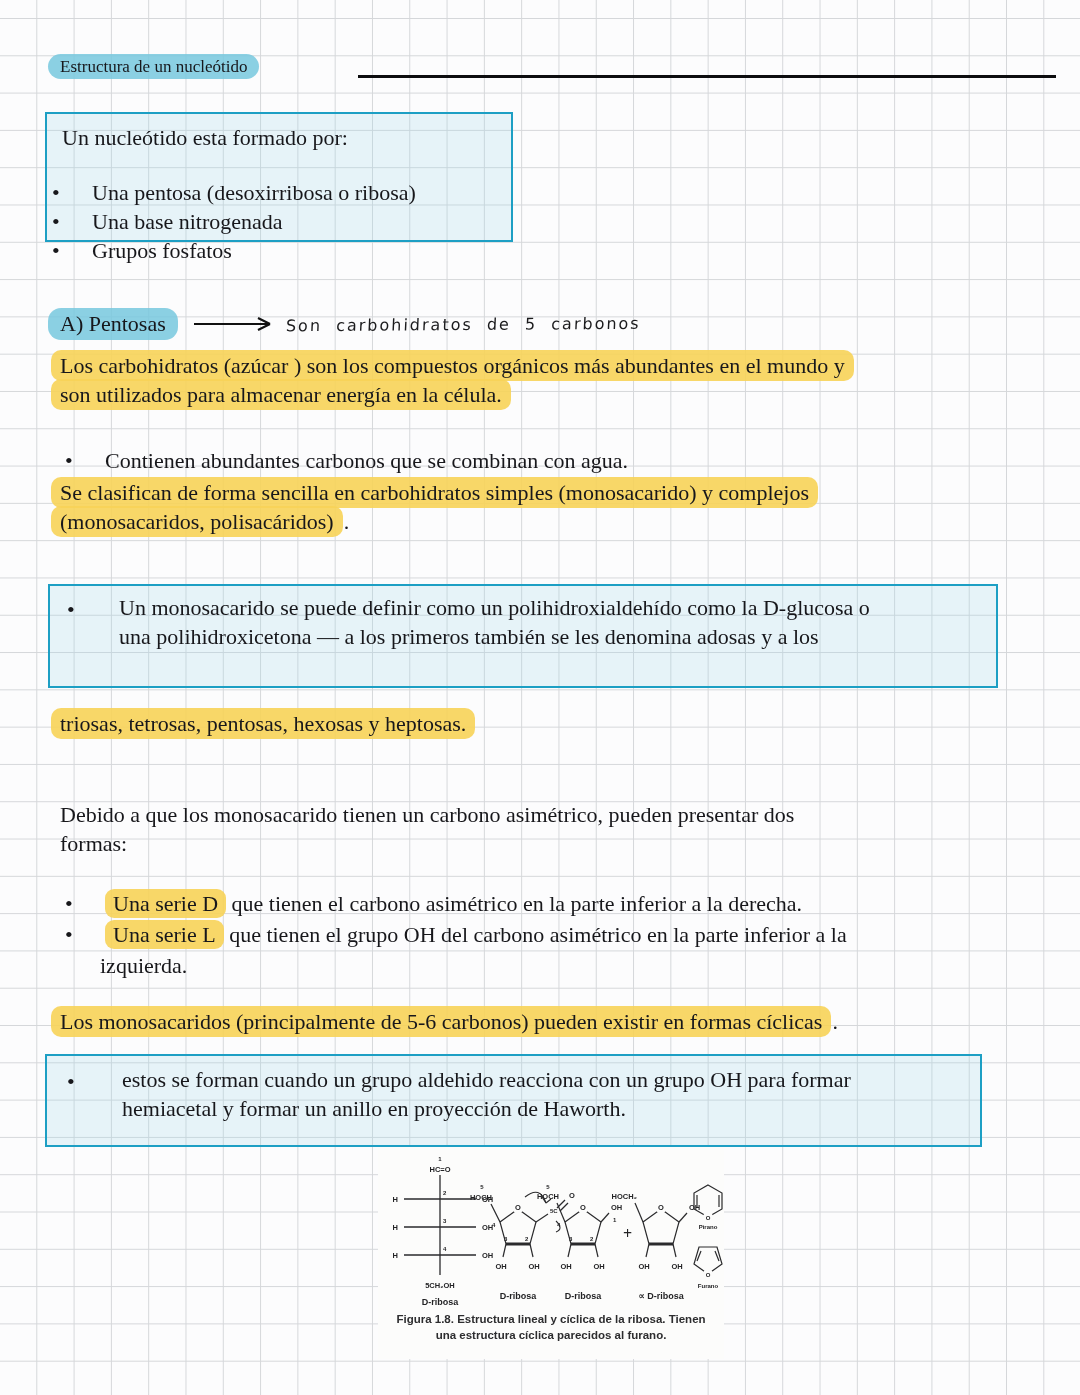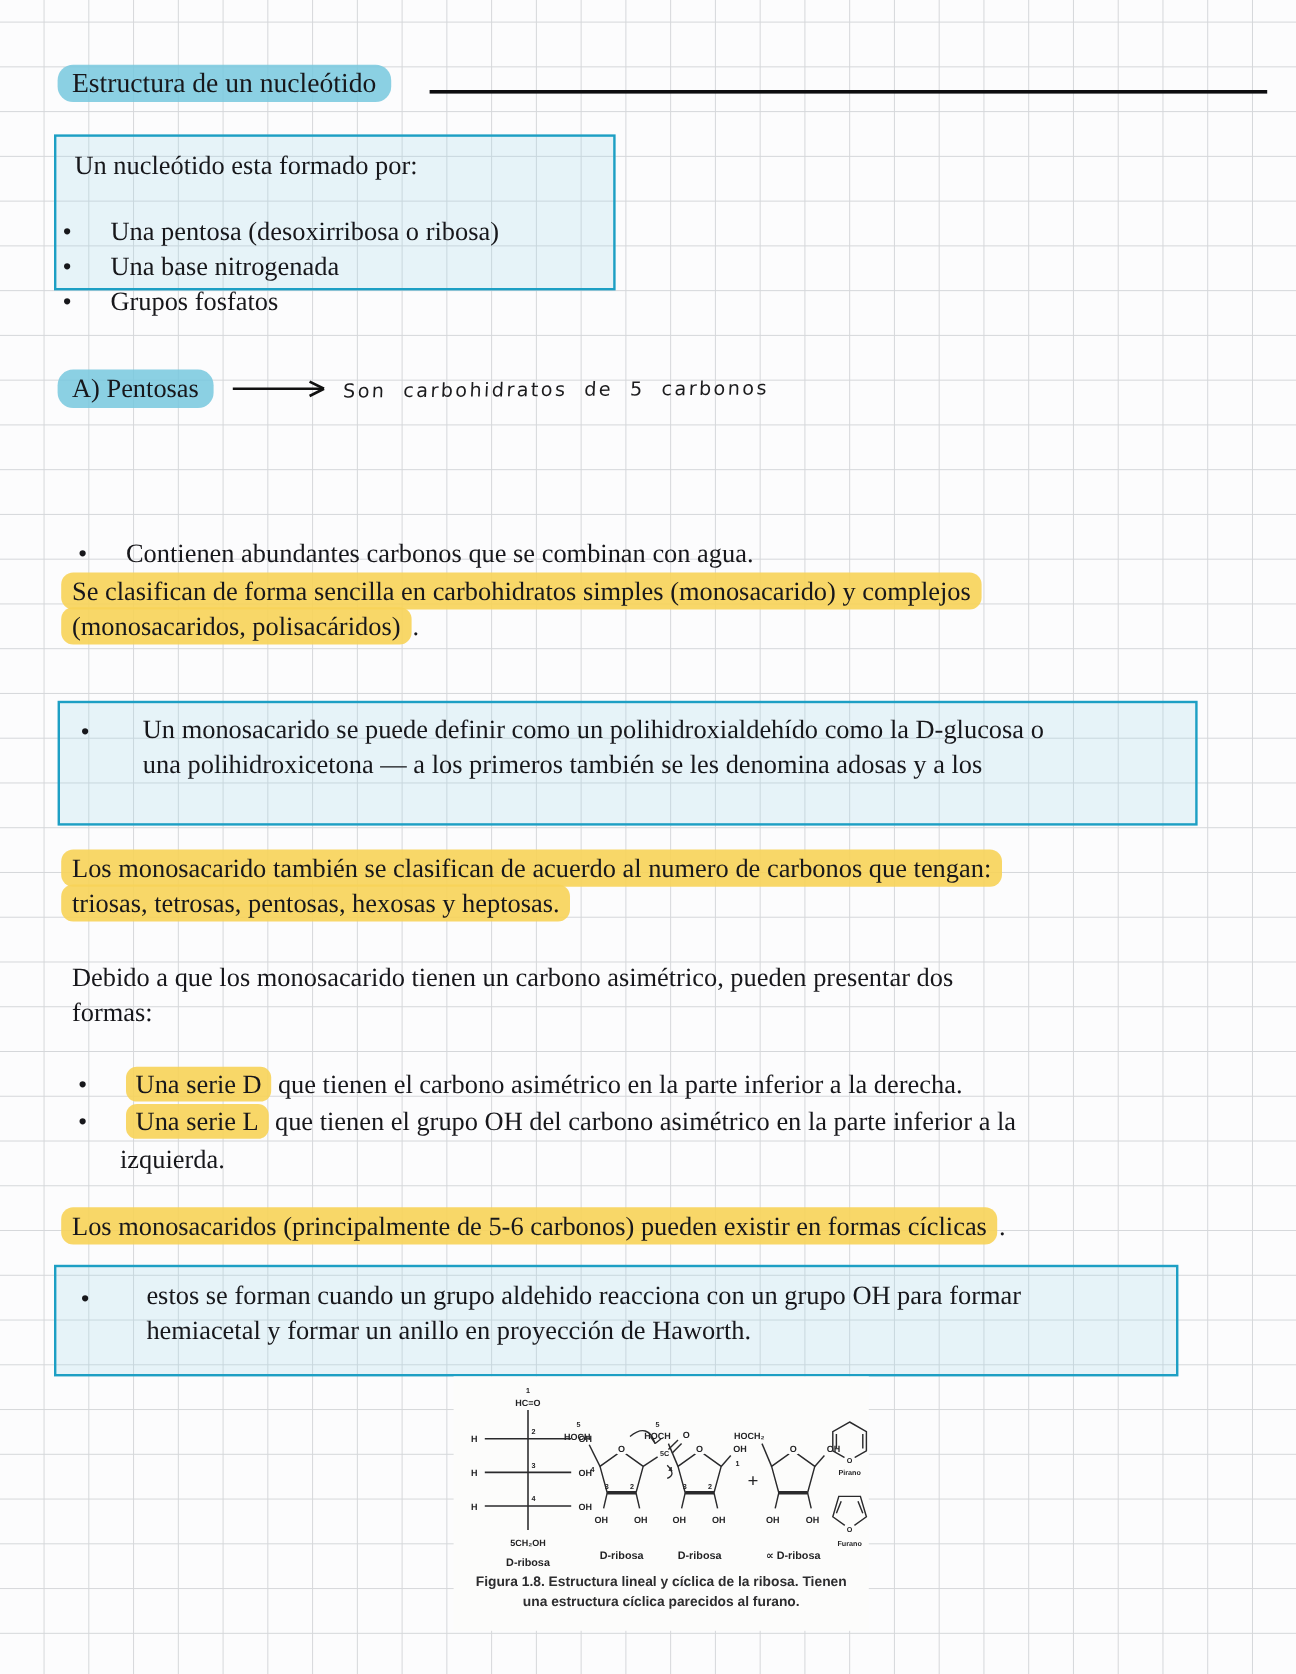--- a/index.html
+++ b/index.html
@@ -51,21 +51,21 @@
   .chem-s{font-size:7.5px;}
   .chem-xs{font-size:6px;}
   .chem-lbl{font-size:9px;}
   .tail{padding-left:1px;}
 </style>
 </head>
 <body>
 
 <div id="canvas">
 
-  <div class="abs" style="left:60px;top:57px;font-size:23px;">
+  <div class="abs" style="left:60px;top:57px;font-size:17px;">
     <span class="pill-t">Estructura de un nucleótido</span>
   </div>
   <div class="hline" style="left:358px;top:75px;width:698px;"></div>
 
   <div class="ibox" style="left:45px;top:112px;width:468px;height:130px;">
     <div style="padding:9px 0 0 15px;line-height:30px;">Un nucleótido esta formado por:</div>
     <div style="margin-top:25px;">
       <div class="brow">
         <span class="dot">•</span>
         <span class="btxt">Una pentosa (desoxirribosa o ribosa)</span>
@@ -83,20 +83,24 @@
 
   <div class="abs" style="left:60px;top:308px;display:flex;align-items:center;">
     <span class="pill-t">A) Pentosas</span>
     <svg class="arrow-svg" width="88" height="16" viewBox="0 0 88 16" style="margin:0 6px 0 14px;">
       <line x1="2" y1="8" x2="78" y2="8" stroke="#111" stroke-width="2.2"></line>
       <path d="M78,8 L66,2 M78,8 L66,14" stroke="#111" stroke-width="2.2" fill="none"></path>
     </svg>
     <span class="hand">Son carbohidratos de 5 carbonos</span>
   </div>
 
+  <div class="abs para" style="left:60px;top:352px;">
+    <div class="ln"><span class="hl-y">Los carbohidratos (azúcar ) son los compuestos orgánicos más abundantes en el mundo y</span></div>
+    <div class="ln"><span class="hl-y">son utilizados para almacenar energía en la célula.</span></div>
+  </div>
 
   <div class="abs brow" style="left:60px;top:446px;width:940px;">
     <span class="dot">•</span>
     <span class="btxt">Contienen abundantes carbonos que se combinan con agua.</span>
   </div>
 
   <div class="abs para" style="left:60px;top:479px;">
     <div class="ln"><span class="hl-y">Se clasifican de forma sencilla en carbohidratos simples (monosacarido) y complejos</span></div>
     <div class="ln">
       <span class="hl-y">(monosacaridos, polisacáridos)</span><span class="tail">.</span>
@@ -107,21 +111,20 @@
     <div style="display:flex;padding-top:9px;">
       <span style="width:52px;text-align:left;padding-left:17px;flex:0 0 auto;line-height:29px;">•</span>
       <div>
         <div class="ln">Un monosacarido se puede definir como un polihidroxialdehído como la D-glucosa o</div>
         <div class="ln">una polihidroxicetona — a los primeros también se les denomina adosas y a los</div>
       </div>
     </div>
   </div>
 
   <div class="abs para" style="left:60px;top:710px;">
-    <div class="ln"><span class="hl-y">Los monosacarido también se clasifican de acuerdo al numero de carbonos que tengan:</span></div>
     <div class="ln"><span class="hl-y">triosas, tetrosas, pentosas, hexosas y heptosas.</span></div>
   </div>
 
   <div class="abs" style="left:60px;top:800px;line-height:30px;">
     <div class="ln">Debido a que los monosacarido tienen un carbono asimétrico, pueden presentar dos</div>
     <div class="ln">formas:</div>
   </div>
 
   <div class="abs" style="left:60px;top:888px;">
     <div class="brow" style="line-height:31px;">

